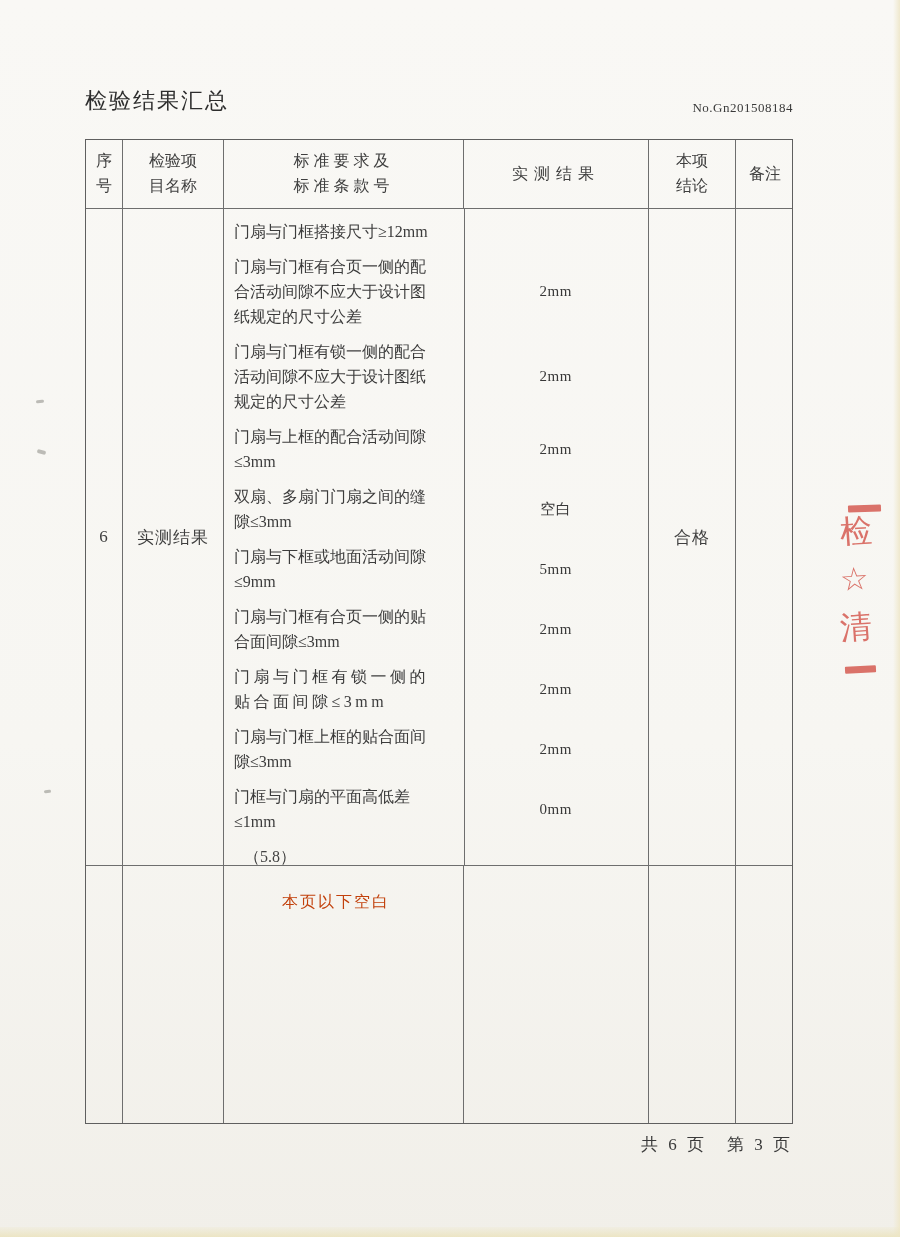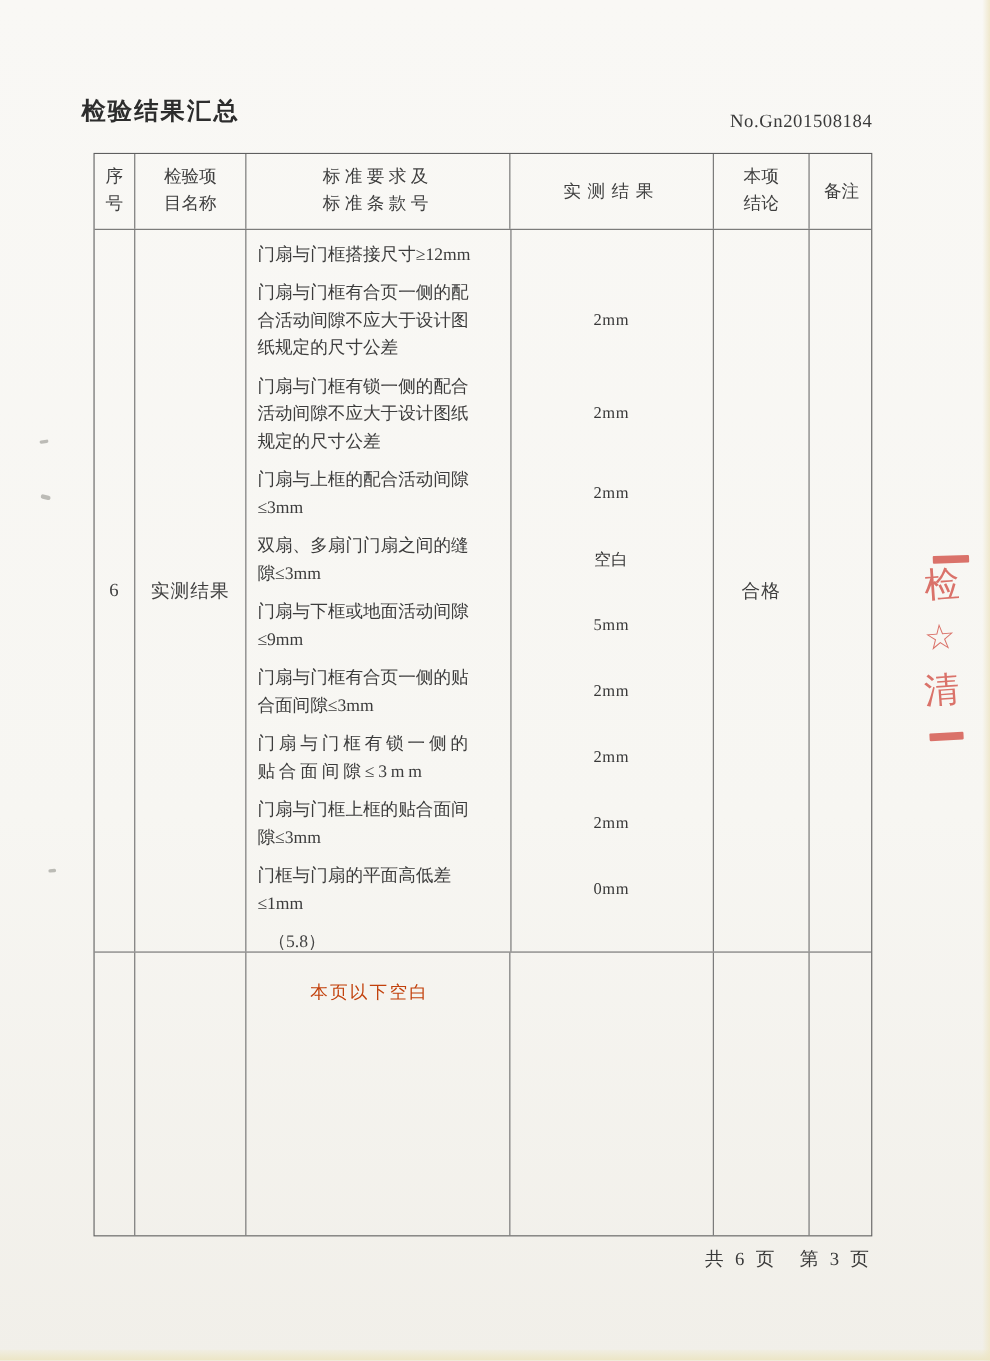--- a/index.html
+++ b/index.html
@@ -14,27 +14,27 @@
     background:linear-gradient(90deg,rgba(240,233,200,0),#efe8cd);}
   .edge-bottom{position:absolute;left:0;bottom:0;width:900px;height:10px;
     background:linear-gradient(180deg,rgba(238,232,200,.2),#ece5c4);}
   .speck{position:absolute;background:#8a8a84;border-radius:2px;opacity:.55;}
   .speck1{left:36px;top:400px;width:8px;height:3px;transform:rotate(-8deg);}
   .speck2{left:37px;top:450px;width:9px;height:4px;transform:rotate(14deg);}
   .speck3{left:44px;top:790px;width:7px;height:3px;transform:rotate(-4deg);}
 
   
   .doc-title{
-    position:absolute;left:74px;top:86px;
+    position:absolute;left:85px;top:86px;
     font-family:"Liberation Sans","DejaVu Sans",sans-serif;
-    font-size:22px;font-weight:700;letter-spacing:2px;color:#2d2d2d;
+    font-size:22px;font-weight:400;letter-spacing:2px;color:#2d2d2d;
   }
   .doc-no{
     position:absolute;top:100px;left:0;right:107px;text-align:right;
-    font-size:17px;color:#3a3a3a;letter-spacing:.5px;
+    font-size:13px;color:#3a3a3a;letter-spacing:.5px;
   }
 
   
   .insp-table{
     position:absolute;left:85px;top:139px;width:708px;height:985px;
     border:1px solid #5f5f5f;box-sizing:border-box;
     font-size:16px;
   }
   .t-row{display:flex;box-sizing:border-box;}
   .t-row.header{height:69px;border-bottom:1px solid #6e6e6e;}

